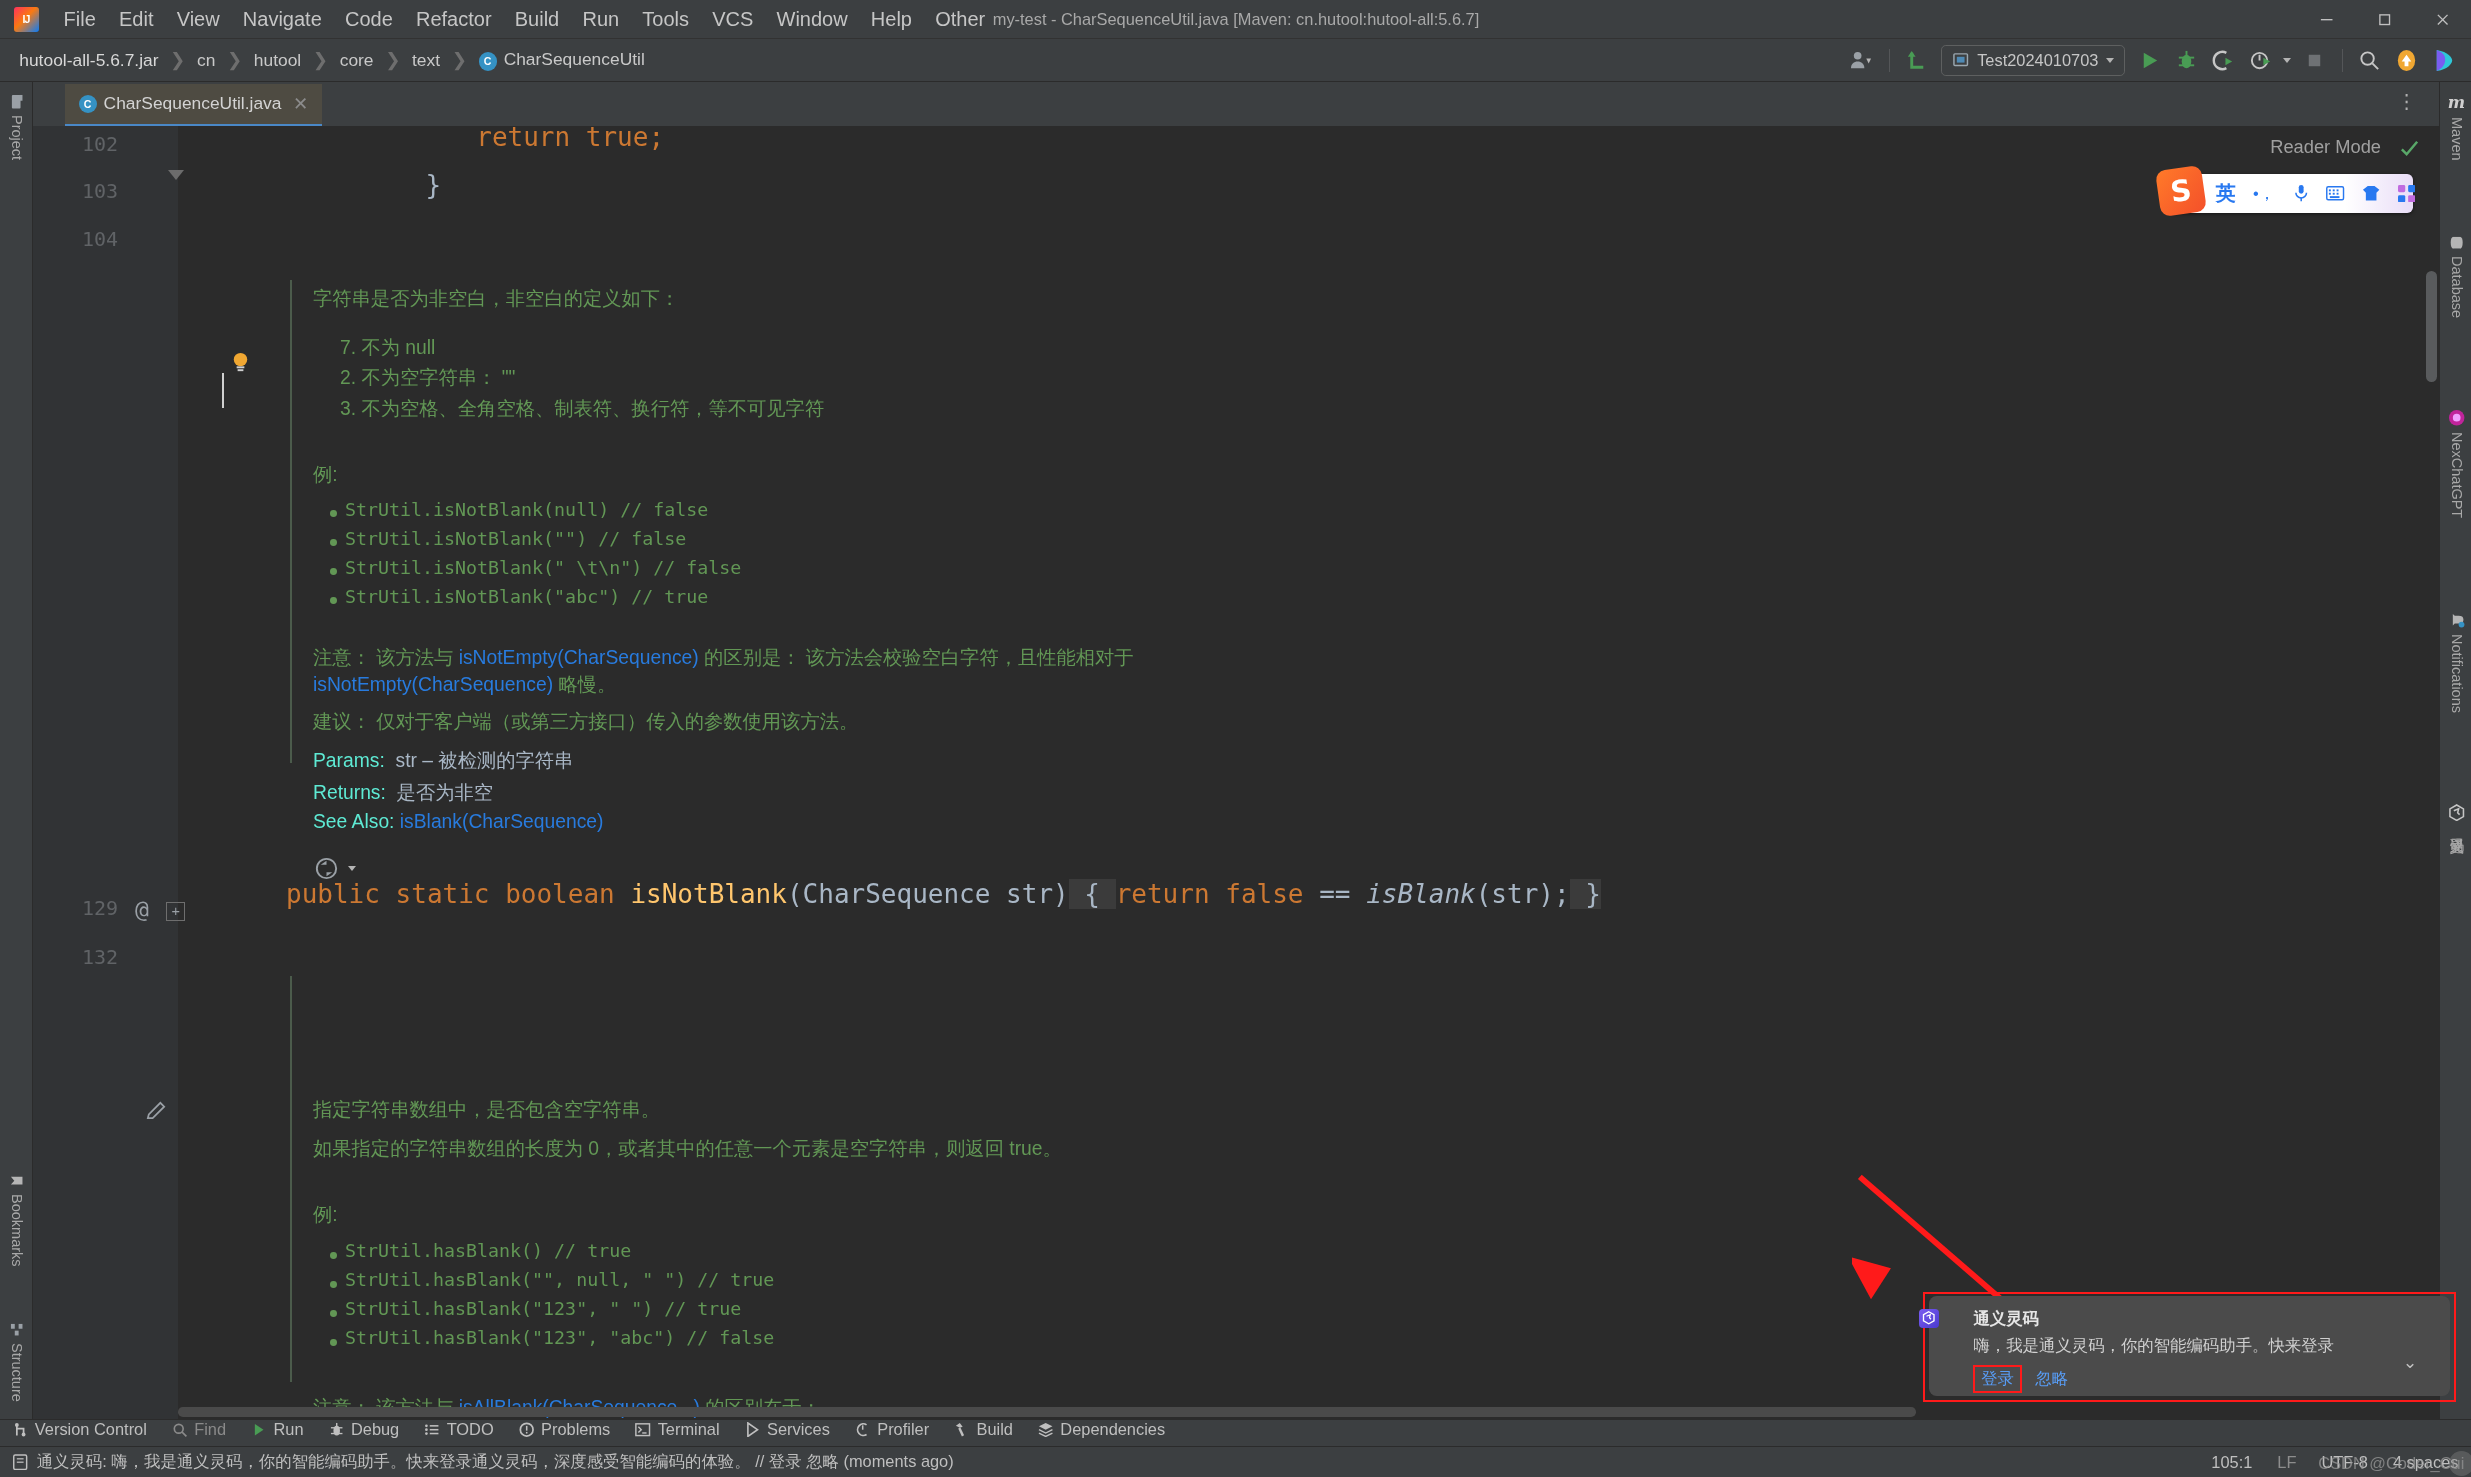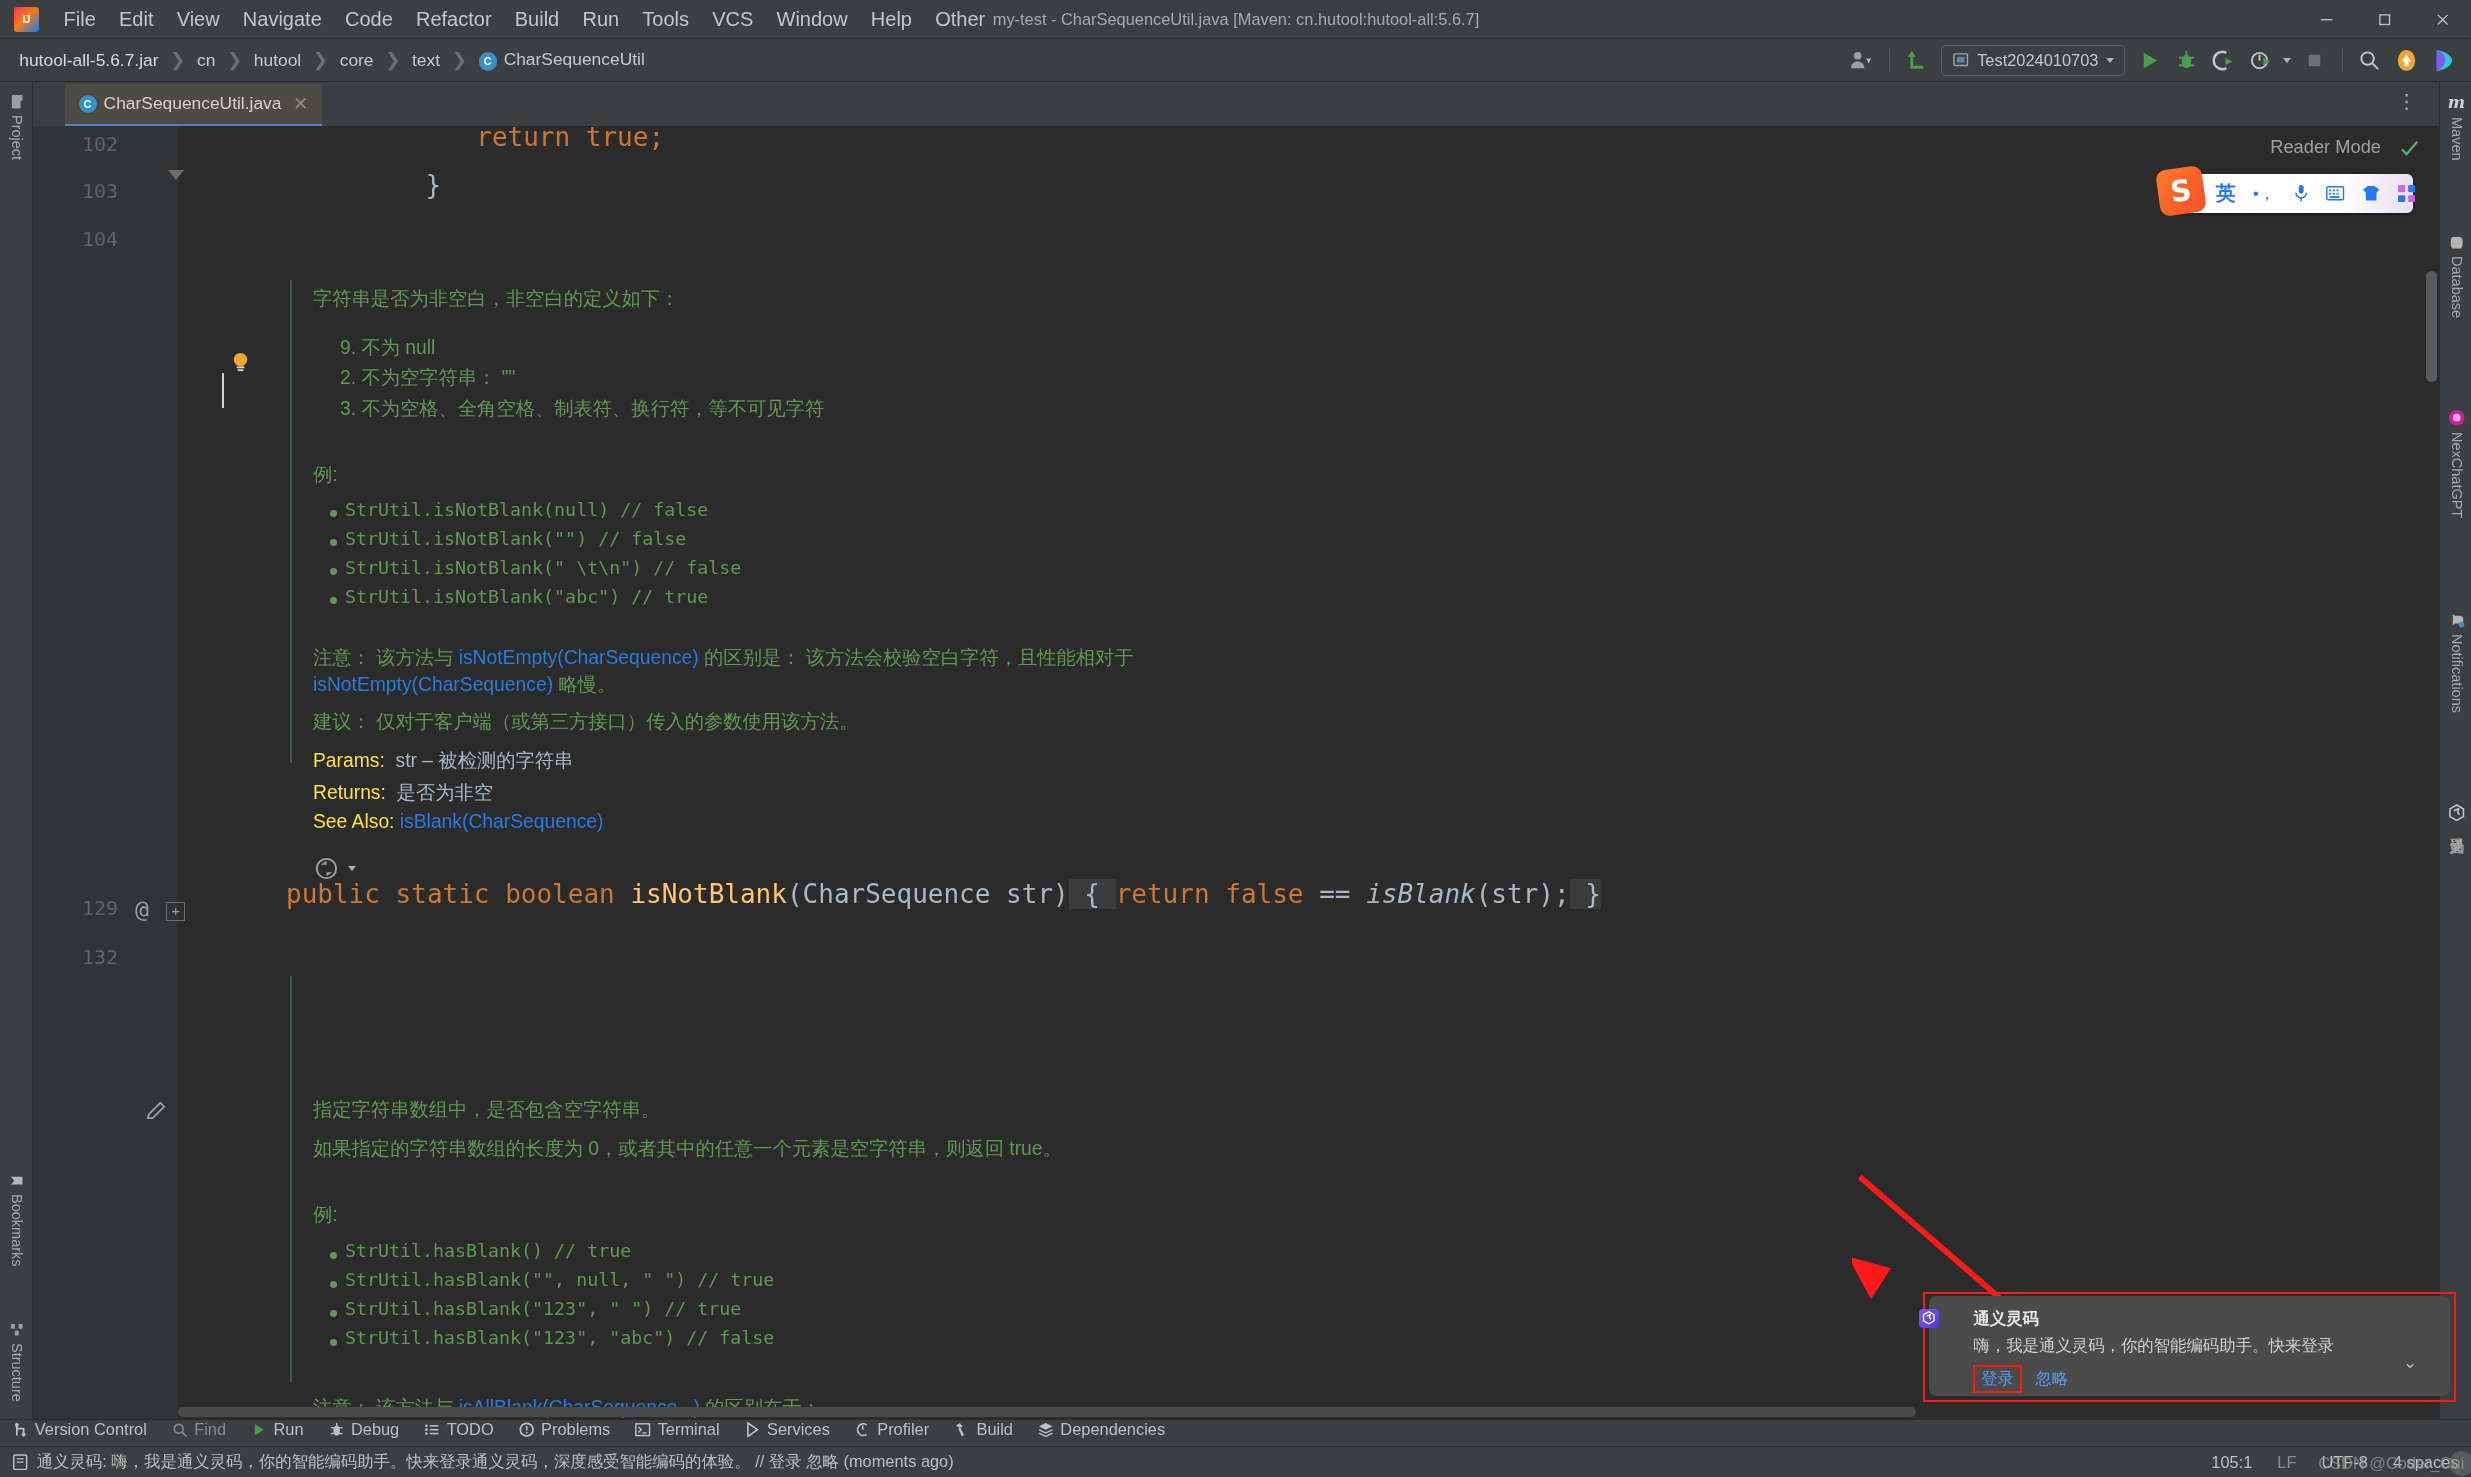--- a/index.html
+++ b/index.html
@@ -113,21 +113,21 @@
   .lnum { position:absolute; right:60px; font-size:20px; color:#606366;
           font-family:"DejaVu Sans Mono","Liberation Mono",monospace; }
   #editor-body { position:absolute; left:145px; top:0; right:0; bottom:0; overflow:hidden; }
 
   .doccol { position:absolute; left:112px; top:0; width:1.9px; background:#4b5b4b; }
 
   .doc { position:absolute; color:#629755; font-size:19.3px; white-space:nowrap;
          font-family:"Liberation Sans","DejaVu Sans",sans-serif; }
   .doc.m { font-family:"DejaVu Sans Mono","Liberation Mono",monospace; font-size:18.3px;}
   .doc .lnk { color:#287bde; }
-  .doc .lbl { color:#fde047; }
+  .doc .lbl { color:#5eead4; }
   .bullet { position:absolute; width:6.8px; height:6.8px; background:#629755;
             border-radius:50%; }
 
   .code { position:absolute; font-family:"DejaVu Sans Mono","Liberation Mono",monospace;
           font-size:26px; white-space:pre; }
   .kw { color:#cc7832; } .id { color:#ffc66d; } .ty { color:#a9b7c6; }
   .pl { color:#a9b7c6; } .it { color:#a9b7c6; font-style:italic; }
   .fold { background:#3b3b3b; color:#a9b7c6; }
   #edthumb { position:absolute; right:1.9px; top:145px; width:11.6px; height:111px; background:#595b5d; border-radius:5.8px;}
 
@@ -448,21 +448,21 @@
 
   <div id="editor-body">
 
     <div class="code" style="left:173px; top:-3.9px;"><span class="kw">        return true;</span></div>
     <div class="code" style="left:185px; top:44px;"><span class="pl">    }</span></div>
 
     <div class="doccol" style="top:154px; height:483px;"></div>
 
     <div class="doc" style="left:135px; top:159px;">字符串是否为非空白，非空白的定义如下：</div>
 
-    <div class="doc" style="left:162px; top:208px;">9. 不为 null</div>
+    <div class="doc" style="left:162px; top:208px;">7. 不为 null</div>
     <div class="doc" style="left:162px; top:238px;">2. 不为空字符串： ""</div>
     <div class="doc" style="left:162px; top:269px;">3. 不为空格、全角空格、制表符、换行符，等不可见字符</div>
 
     <div class="doc" style="left:135px; top:335px;">例:</div>
 
     <span class="bullet" style="left:152px; top:384px;"></span>
     <div class="doc m" style="left:167px; top:373px;">StrUtil.isNotBlank(null) // false</div>
     <span class="bullet" style="left:152px; top:413px;"></span>
     <div class="doc m" style="left:167px; top:402px;">StrUtil.isNotBlank("") // false</div>
     <span class="bullet" style="left:152px; top:442px;"></span>

